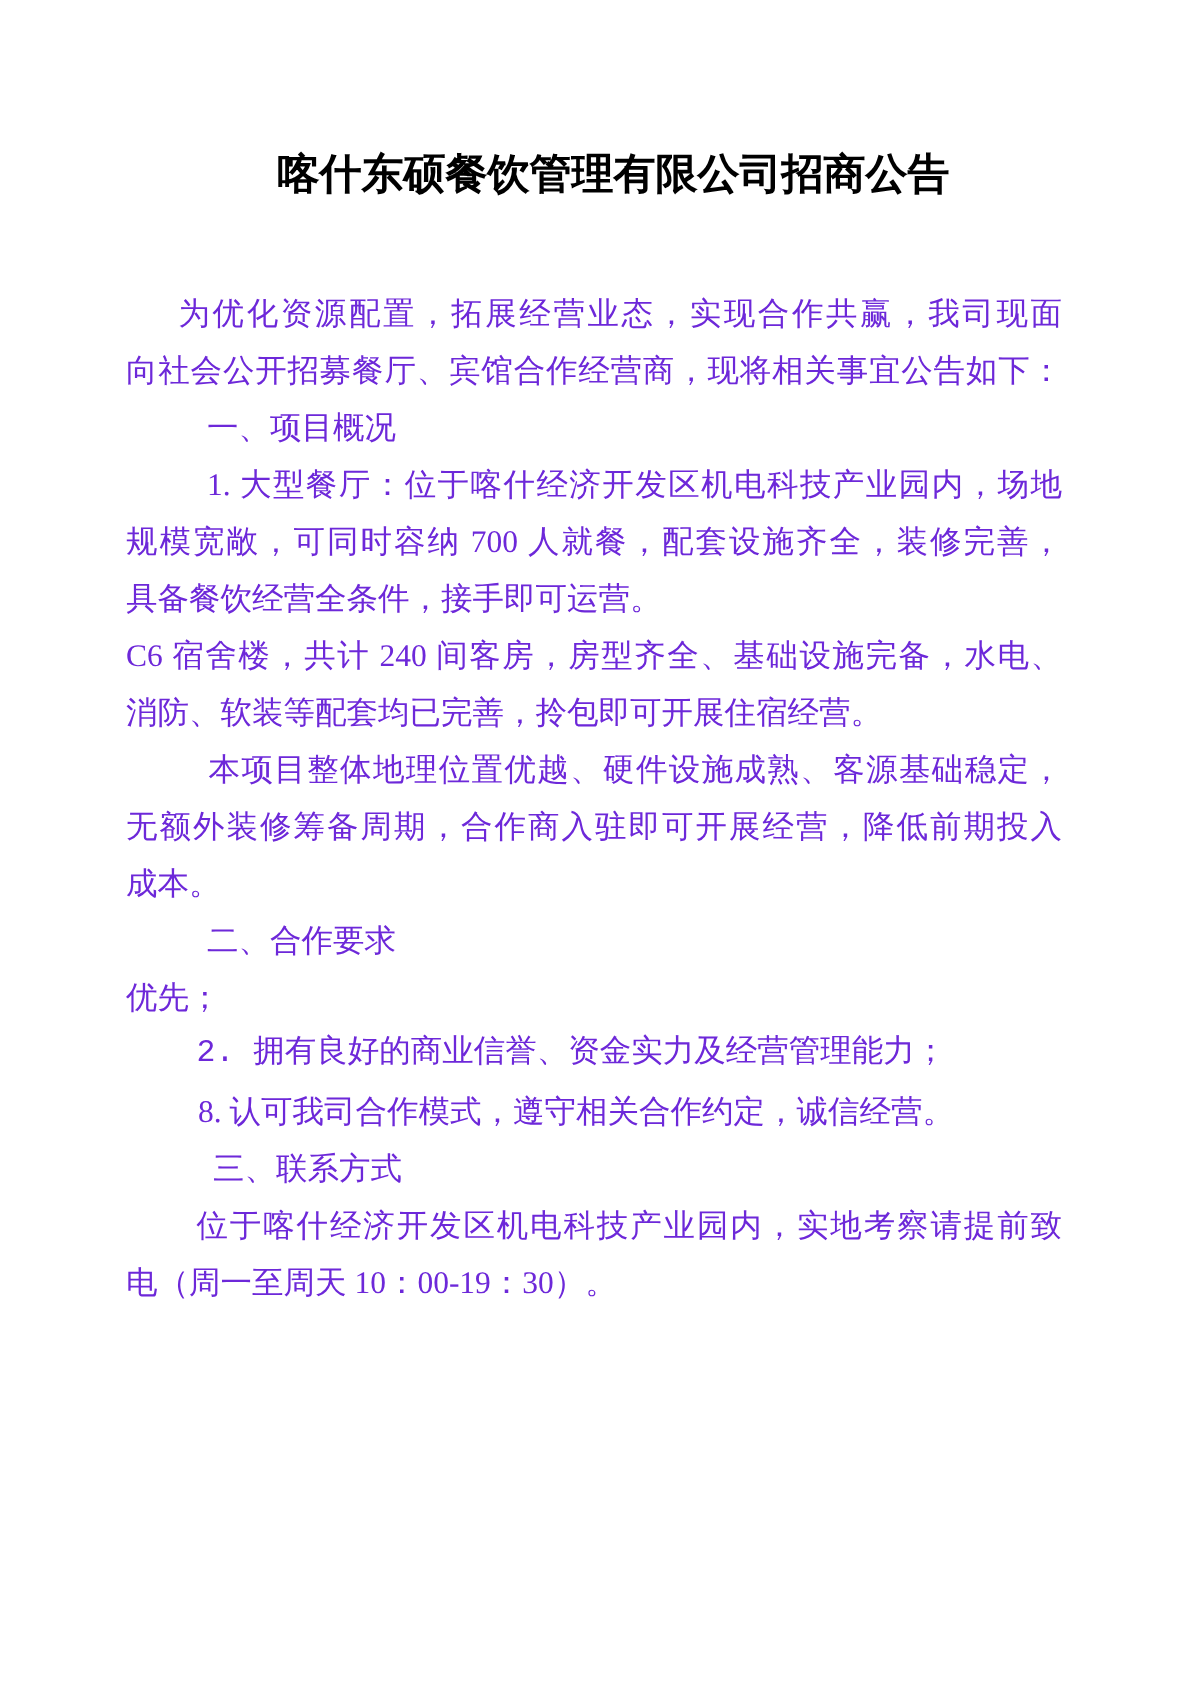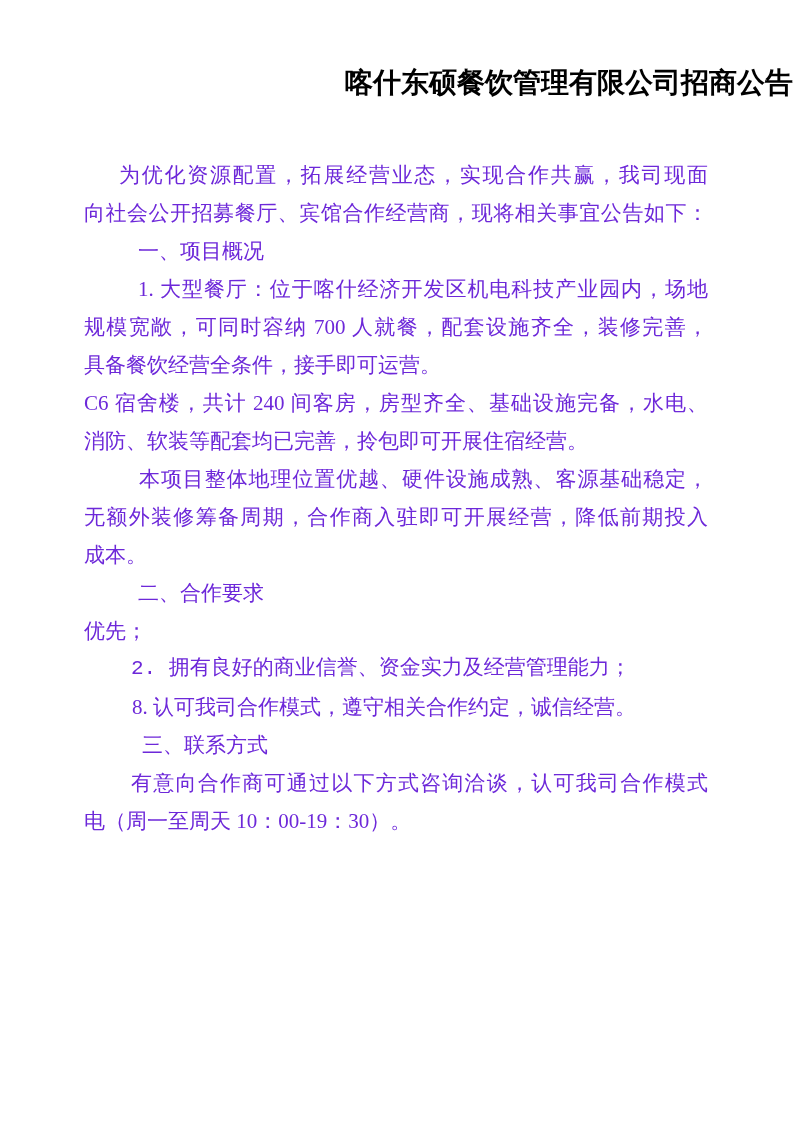--- a/index.html
+++ b/index.html
@@ -9,28 +9,28 @@
   }
   .page {
     position: relative;
     width: 793px;
     height: 1122px;
     background: #ffffff;
     overflow: hidden;
     font-family: "Liberation Serif", "DejaVu Serif", serif;
   }
   .doc-title {
-    margin: 62px 0 0 0;
+    margin: 96px 0 0 0;
     padding: 0;
     font-family: "Liberation Serif", "DejaVu Serif", serif;
     font-size: 28px;
     line-height: 42px;
     font-weight: bold;
     color: #000000;
-    text-align: right;
+    text-align: center;
     text-indent: 25px;
     white-space: nowrap;
   }
   .doc-body {
     margin: 52px 85px 0 84px; 
     width: 624px;
     font-size: 21px;
     line-height: 38px;
     color: #6d28d9;
   }
@@ -60,16 +60,16 @@
       <div class="text-line fill" style="text-indent: 0px;">C6 宿舍楼，共计 240 间客房，房型齐全、基础设施完备，水电、</div>
       <div class="text-line" style="text-indent: 0px;">消防、软装等配套均已完善，拎包即可开展住宿经营。</div>
       <div class="text-line fill" style="text-indent: 55px;">本项目整体地理位置优越、硬件设施成熟、客源基础稳定，</div>
       <div class="text-line fill" style="text-indent: 0px;">无额外装修筹备周期，合作商入驻即可开展经营，降低前期投入</div>
       <div class="text-line" style="text-indent: 0px;">成本。</div>
       <div class="text-line" style="text-indent: 54px;">二、合作要求</div>
       <div class="text-line" style="text-indent: 0px;">优先；</div>
       <div class="text-line" style="text-indent: 47px; font-family: Liberation Mono, monospace;">2. 拥有良好的商业信誉、资金实力及经营管理能力；</div>
       <div class="text-line" style="text-indent: 48px;">8. 认可我司合作模式，遵守相关合作约定，诚信经营。</div>
       <div class="text-line" style="text-indent: 58px;">三、联系方式</div>
-      <div class="text-line fill" style="text-indent: 47px;">有意向合作商可通过以下方式咨询洽谈，认可我司合作模式</div>
+      <div class="text-line fill" style="text-indent: 47px;">位于喀什经济开发区机电科技产业园内，实地考察请提前致</div>
       <div class="text-line" style="text-indent: 0px;">电（周一至周天 10：00-19：30）。</div>
     </div>
 </div>
 
 </body></html>

